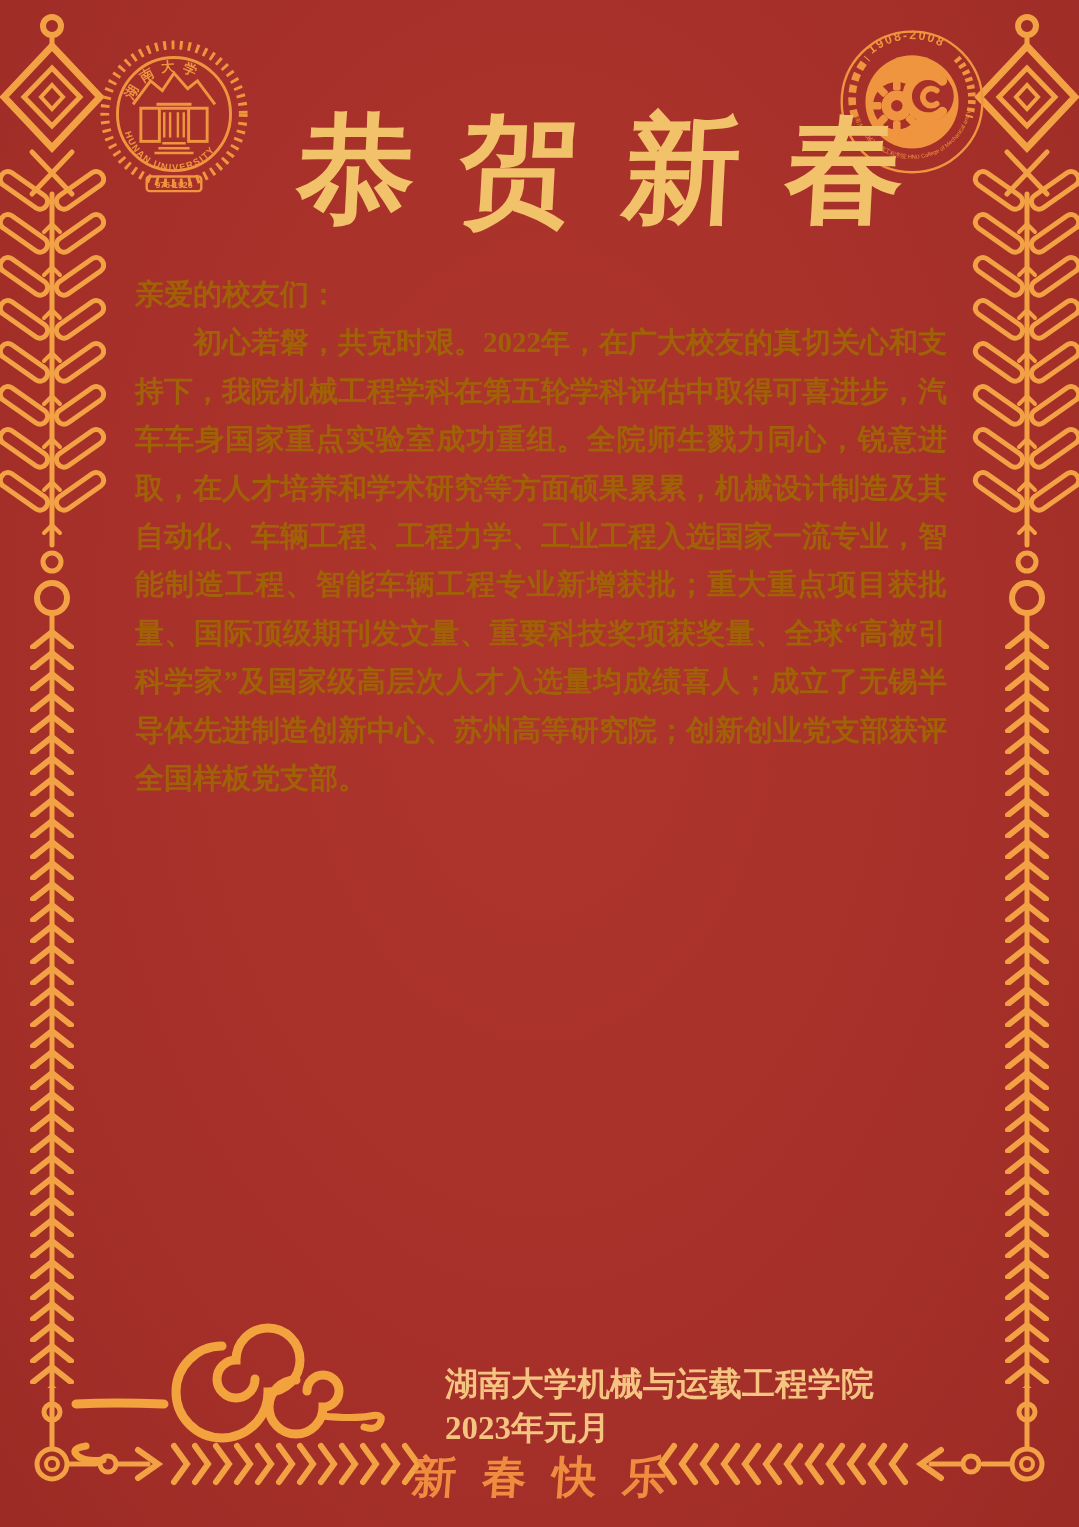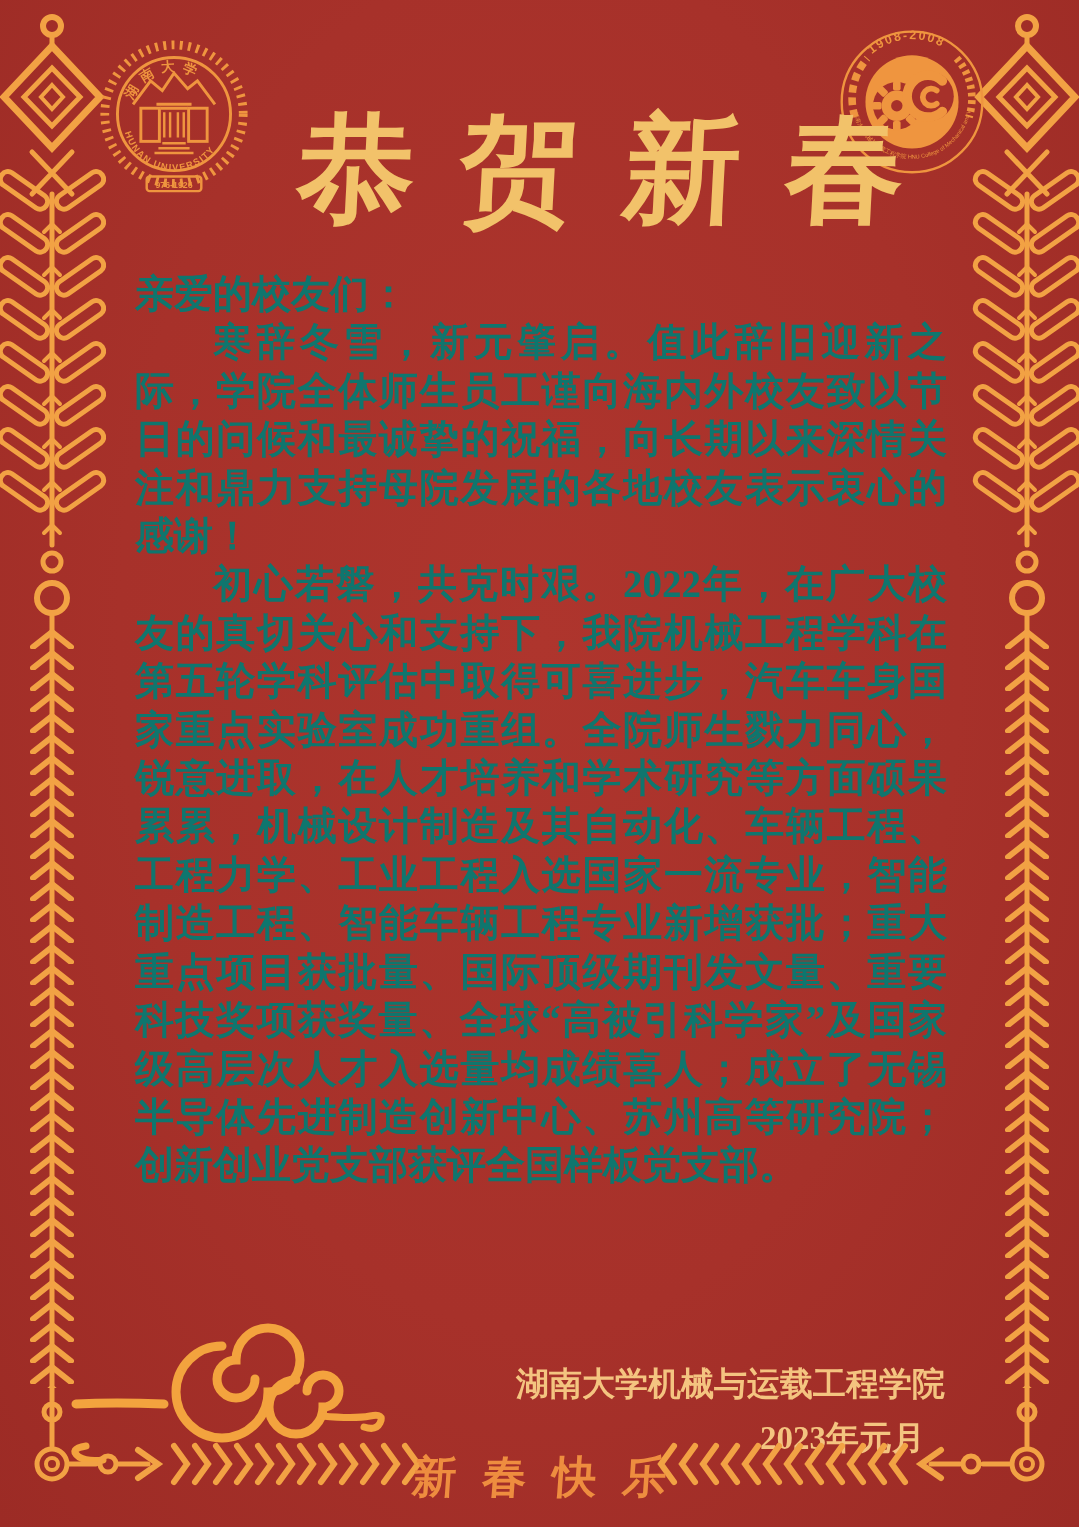--- a/index.html
+++ b/index.html
@@ -19,31 +19,31 @@
   .title{
     position:absolute;left:240px;top:86px;width:720px;height:190px;
     text-align:center;font-size:118px;font-weight:bold;color:#f2c26a;
     letter-spacing:0.38em;text-indent:0.38em;line-height:170px;
     transform:skewX(-3deg);
     font-family:"Liberation Serif","DejaVu Serif",serif;
   }
   
   .letter{
     position:absolute;left:135px;top:270px;width:812px;
-    color:#0f766e;font-size:39px;font-weight:bold;line-height:48.4px;
+    color:#a16207;font-size:29px;font-weight:bold;line-height:48.4px;
     text-align:justify;
   }
   .letter p{margin:0;text-indent:2em;}
   .letter .salutation{text-indent:0;}
   
   .sign-block{
-    position:absolute;right:134px;top:1362px;width:500px;text-align:right;
+    position:absolute;right:134px;top:1362px;width:500px;
     color:#f4c480;font-size:33px;font-weight:bold;line-height:44px;
   }
-  .sign-block .date{padding-right:20px;margin-top:10px;}
+  .sign-block .date{padding-right:20px;margin-top:0;}
   
   .banner{
     position:absolute;left:0;top:1447px;width:1079px;text-align:center;
     font-size:44px;font-weight:bold;color:#ee8d3f;
     letter-spacing:26px;text-indent:26px;line-height:62px;
     transform:skewX(-4deg);
   }
   svg text{font-family:"Liberation Sans","DejaVu Sans",sans-serif;}
 </style>
 </head>
@@ -162,21 +162,20 @@
   </text>
   <text font-size="6" fill="#ef953f">
     <textPath href="#colBot" startOffset="2%">湖南大学机械与运载工程学院 HNU College of Mechanical and Vehicle Engineering</textPath>
   </text>
 </svg>
 
 <div class="title">恭贺新春</div>
 
 <div class="letter">
   <p class="salutation">亲爱的校友们：</p>
-  <p>寒辞冬雪，新元肇启。值此辞旧迎新之际，学院全体师生员工谨向海内外校友致以节日的问候和最诚挚的祝福，向长期以来深情关注和鼎力支持母院发展的各地校友表示衷心的感谢！</p>
   <p>初心若磐，共克时艰。2022年，在广大校友的真切关心和支持下，我院机械工程学科在第五轮学科评估中取得可喜进步，汽车车身国家重点实验室成功重组。全院师生戮力同心，锐意进取，在人才培养和学术研究等方面硕果累累，机械设计制造及其自动化、车辆工程、工程力学、工业工程入选国家一流专业，智能制造工程、智能车辆工程专业新增获批；重大重点项目获批量、国际顶级期刊发文量、重要科技奖项获奖量、全球“高被引科学家”及国家级高层次人才入选量均成绩喜人；成立了无锡半导体先进制造创新中心、苏州高等研究院；创新创业党支部获评全国样板党支部。</p>
 </div>
 
 <div class="sign-block">
   <div>湖南大学机械与运载工程学院</div>
   <div class="date">2023年元月</div>
 </div>
 
 <svg class="decor" style="left:64px;top:1320px;" width="330" height="150" viewBox="0 0 330 150">
   <g stroke="#f3a33e" stroke-width="9" fill="none" stroke-linecap="round">

